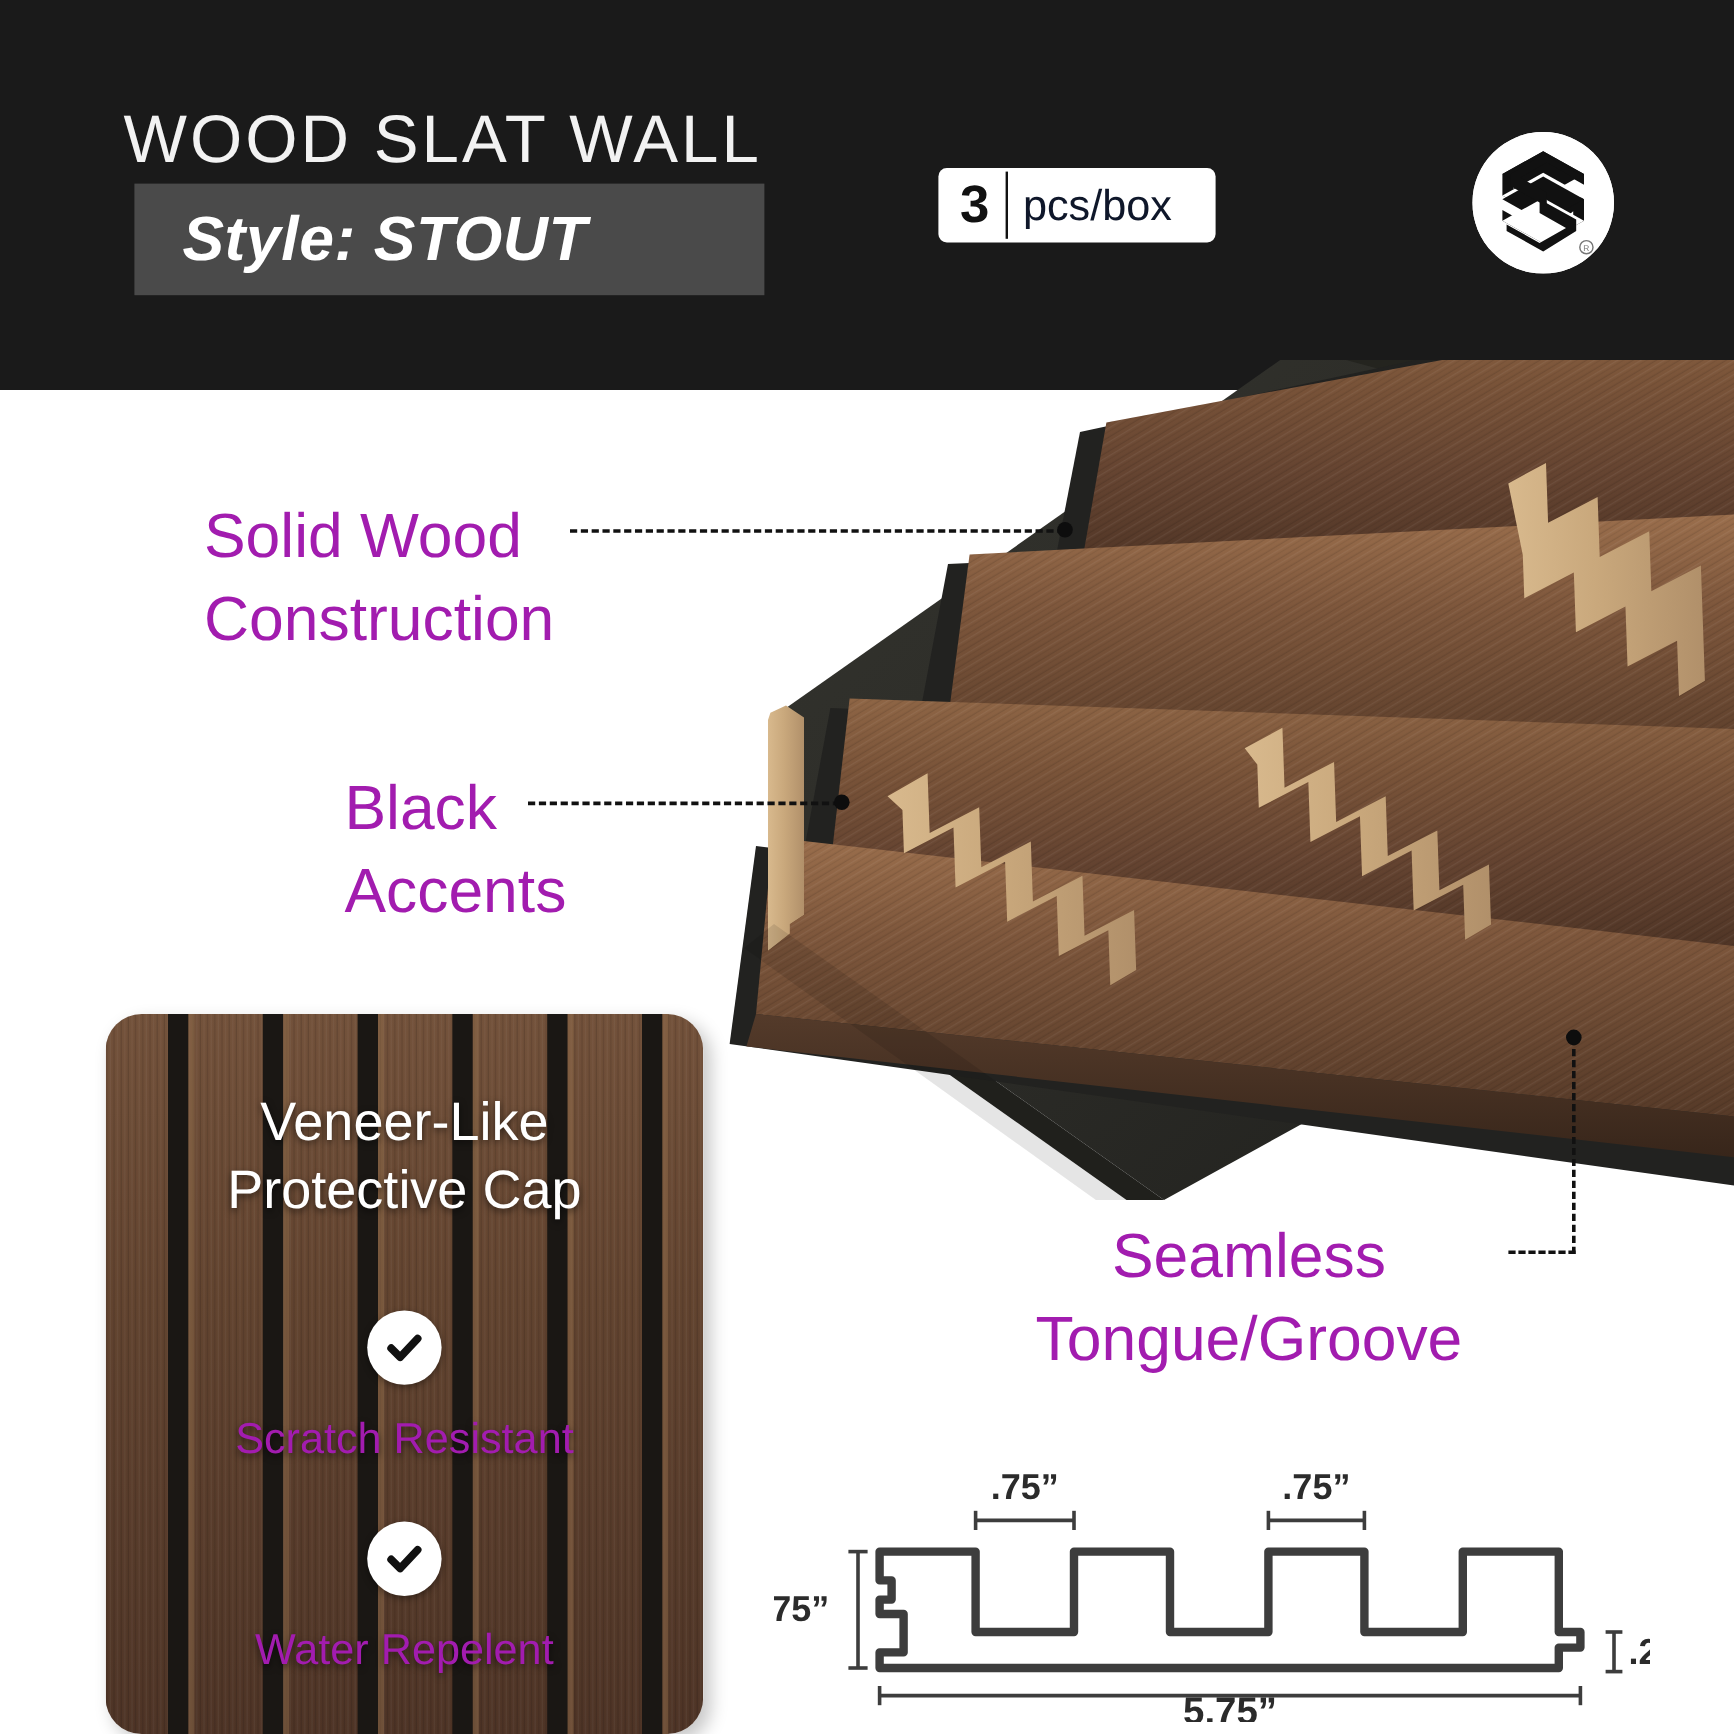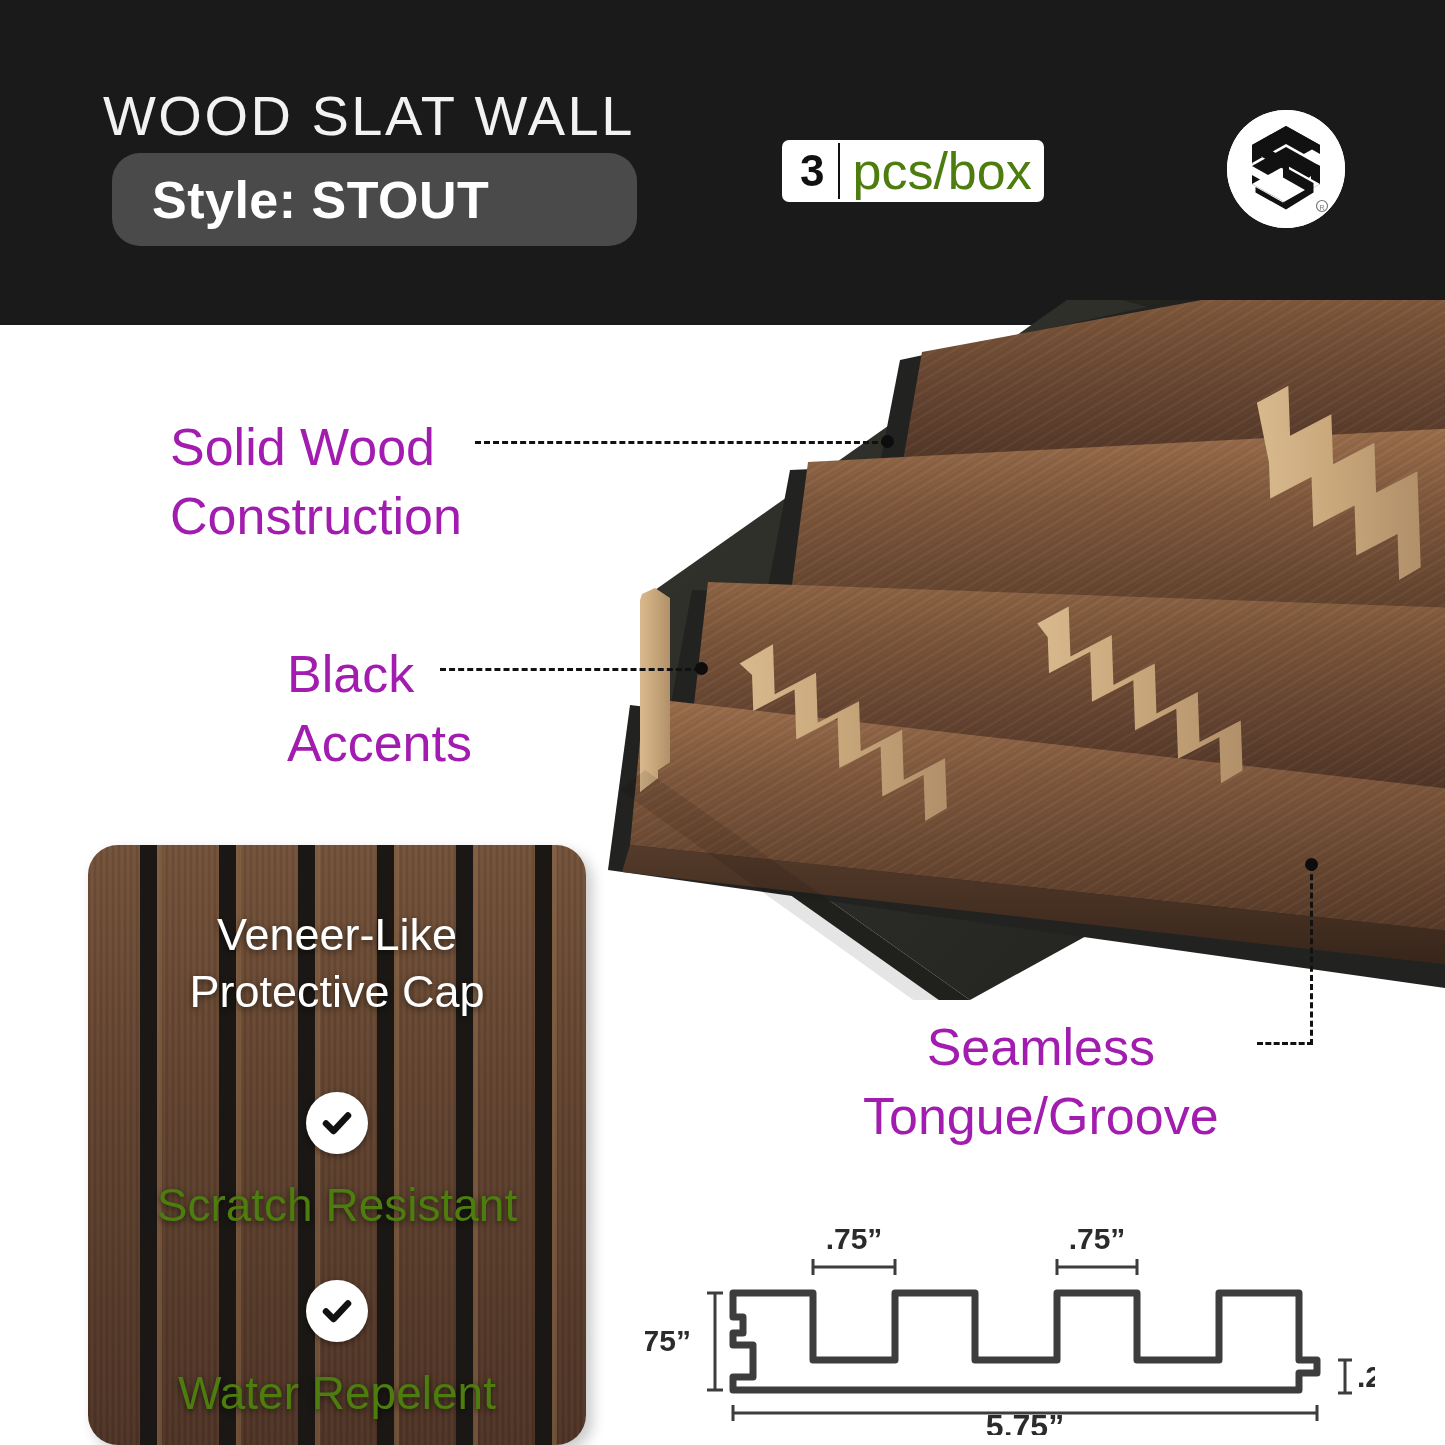--- a/index.html
+++ b/index.html
@@ -38,21 +38,22 @@
     white-space: nowrap;
     line-height: 1;
   }
   #style-badge {
     position: absolute;
     left: 112px;
     top: 153px;
     width: 525px;
     height: 93px;
     background: #4a4a4a;
-    border-radius: 28px;
+    border-radius: 0;
+    font-style: italic;
   }
   #style-badge-label {
     position: absolute;
     left: 40px;
     top: 50%;
     transform: translateY(-50%);
     font-size: 52px;
     font-weight: bold;
     color: #ffffff;
     white-space: nowrap;
@@ -82,24 +83,24 @@
     line-height: 1;
   }
   #pcs-divider {
     width: 2px;
     background: #111111;
     margin: 3px 0;
   }
   #pcs-unit {
     display: flex;
     align-items: center;
-    padding: 0 12px 0 12px;
-    font-size: 52px;
+    padding: 0 36px 0 12px;
+    font-size: 36px;
     font-weight: 400;
-    color: #4d7c0f;
+    color: #0f172a;
     line-height: 1;
   }
 
   
   #brand-logo {
     position: absolute;
     left: 1227px;
     top: 110px;
     width: 118px;
     height: 118px;
@@ -190,22 +191,22 @@
   .check-circle {
     width: 62px; height: 62px;
     border-radius: 50%;
     background: #ffffff;
     display: flex;
     align-items: center;
     justify-content: center;
     box-shadow: 0 2px 6px rgba(0,0,0,0.4);
   }
   .feature-label {
-    font-size: 46px;
-    color: #4d7c0f;
+    font-size: 36px;
+    color: #a21caf;
     text-align: center;
     text-shadow: 0 2px 6px rgba(0,0,0,0.55);
     white-space: nowrap;
   }
   #check-1 { margin-top: 72px; }
   #feature-label-1 { margin-top: 24px; }
   #check-2 { margin-top: 48px; }
   #feature-label-2 { margin-top: 24px; }
 
   

